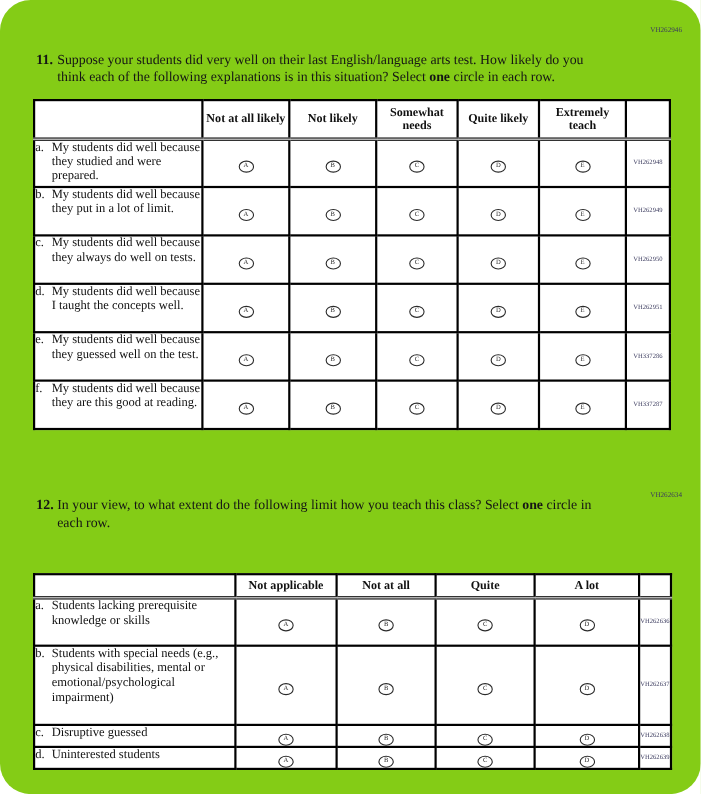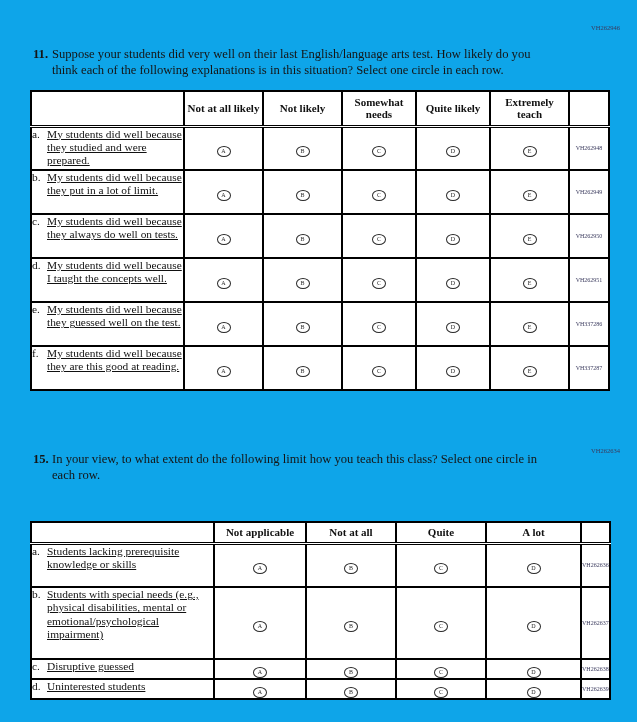--- a/index.html
+++ b/index.html
@@ -1,39 +1,39 @@
 <!DOCTYPE html>
 <html><head>
 <meta charset="utf-8">
 <style>
   html,body{margin:0;padding:0;background:#fff;}
   body{width:637px;height:722px;font-family:"Liberation Serif", serif;color:#111;}
-  .page{position:relative;width:637px;height:722px;background:#0ea5e9;overflow:hidden;}
+  .page{position:relative;width:637px;height:722px;background:#84cc16;overflow:hidden;border-radius:28px;}
 
   .vh-top{position:absolute;font-size:6.5px;letter-spacing:0;color:#3b3b5e;}
   .vh-top.q11{top:24px;right:17px;}
   .vh-top.q12{top:447px;right:17px;}
 
   .question{position:absolute;left:33px;display:flex;font-size:12.6px;line-height:1.24;color:#151515;}
   .question.q11{top:47px;width:540px;}
   .question.q12{top:452px;width:540px;}
   .qnum{font-weight:bold;width:19px;flex:0 0 19px;}
   .qtext{width:505px;}
-  .qbold{font-weight:normal;}
+  .qbold{font-weight:bold;}
 
   table.survey{position:absolute;left:30px;border-collapse:collapse;table-layout:fixed;background:#fff;}
   table.q11-table{top:90px;}
   table.q12-table{top:521px;}
   table.survey th, table.survey td{border:2px solid #000;padding:0;}
   table.survey thead th{border-bottom:3px double #000;font-weight:bold;text-align:center;
     font-size:11px;line-height:1.12;padding:3px 1px;}
   td.item{vertical-align:top;padding:2px 2px 2px 3px;font-size:11.4px;line-height:1.17;}
   td.item .irow{display:flex;}
   td.item .letter{flex:0 0 15px;width:15px;}
-  td.item .itxt{flex:1;padding-right:1px;text-decoration:underline;}
+  td.item .itxt{flex:1;padding-right:1px;}
   td.opt{text-align:center;vertical-align:middle;}
   .bubble{display:inline-flex;align-items:center;justify-content:center;
     width:12px;height:9px;border:1px solid #2a2a2a;border-radius:50%;
     font-size:6px;line-height:1;color:#2a2a2a;font-family:"Liberation Serif", serif;}
   td.code{font-size:6px;color:#3b3b5e;text-align:center;vertical-align:middle;padding:0 1px;
     font-family:"Liberation Serif", serif;}
 
   table.q11-table thead tr{height:35px;}
   table.q11-table tbody tr{height:44px;}
   table.q12-table thead tr{height:21px;}
@@ -159,21 +159,21 @@
         <td class="opt"><span class="bubble">D</span></td>
         <td class="opt"><span class="bubble">E</span></td>
         <td class="code">VH337287</td>
       </tr>
     </tbody>
   </table>
 
   <span class="vh-top q12">VH262634</span>
 
   <div class="question q12">
-    <span class="qnum">15.</span>
+    <span class="qnum">12.</span>
     <span class="qtext"><span>In your view, to what extent do the following limit how you teach this class? Select </span><span class="qbold">one</span><span> circle in each row.</span></span>
   </div>
 
   <table class="survey q12-table">
     <colgroup>
       <col style="width:183px">
         <col style="width:92px">
         <col style="width:90px">
       <col style="width:90px">
         <col style="width:95px">

